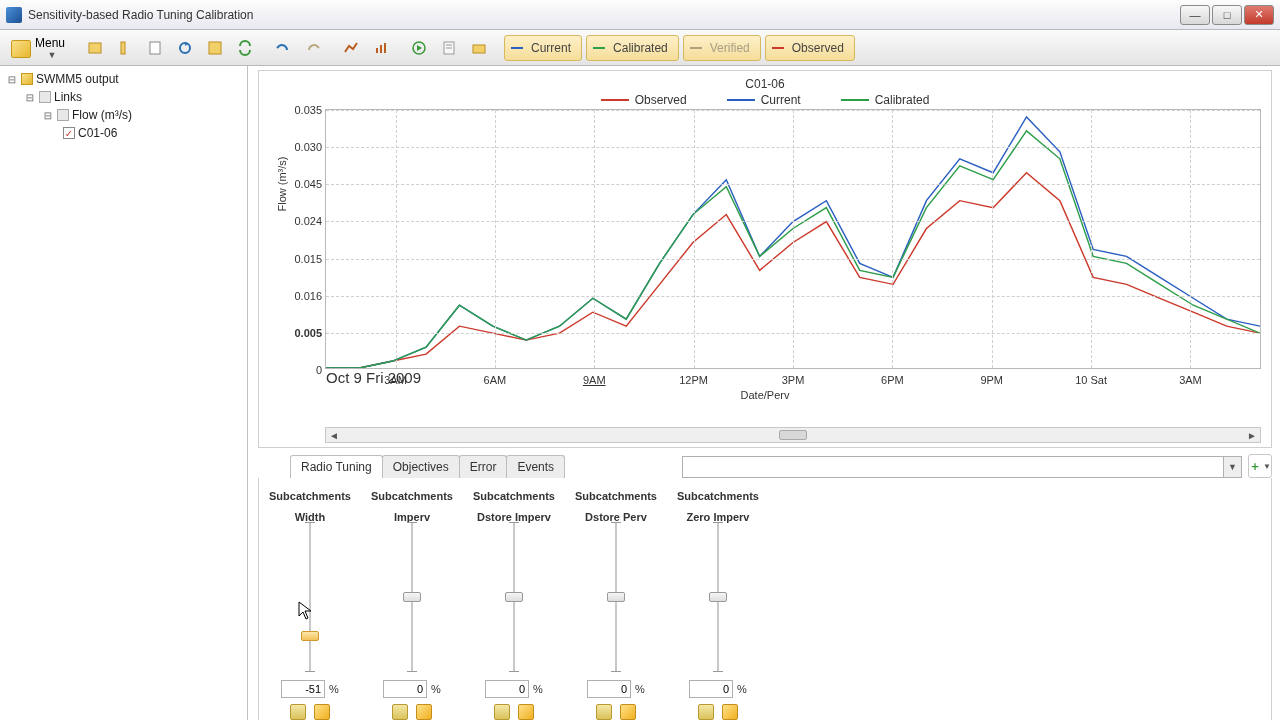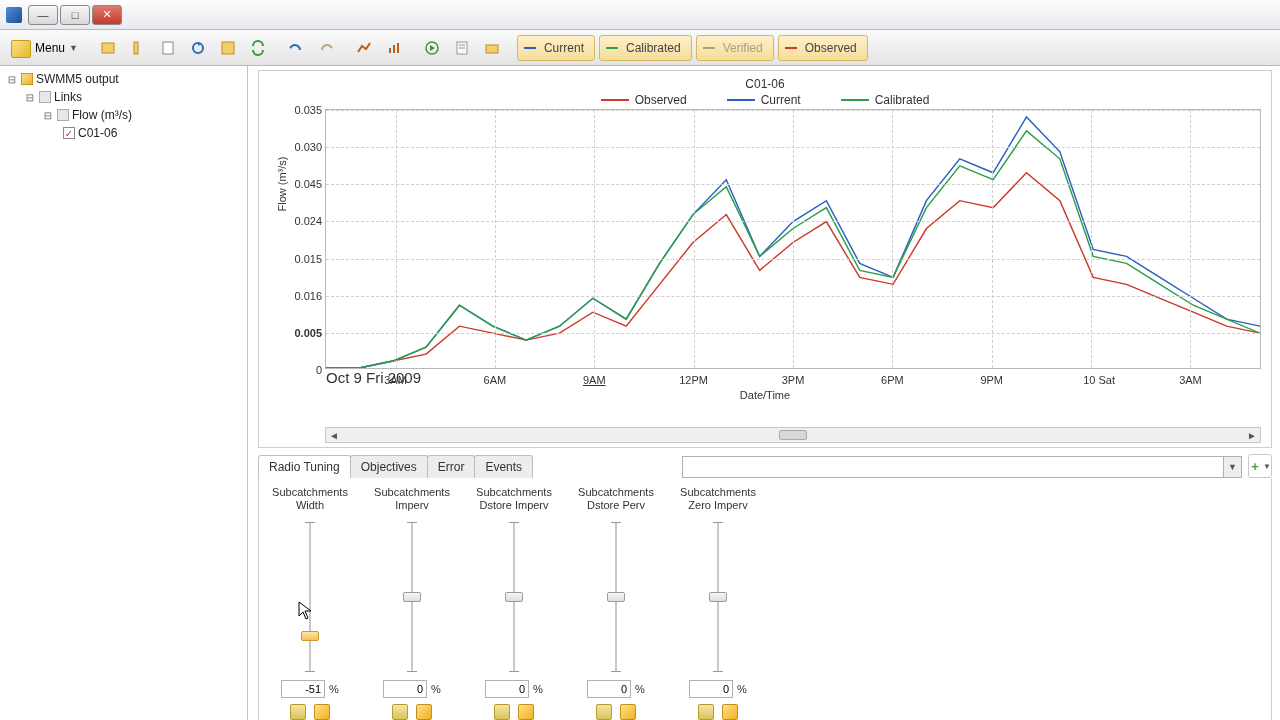--- a/index.html
+++ b/index.html
@@ -10,21 +10,21 @@
 .titlebar .app-icon { width: 16px; height: 16px; background: linear-gradient(135deg,#4a90d9,#1b4f93); border-radius: 2px; margin-right: 6px; }
 .titlebar .title { flex: 1; color: #333; }
 .winbtns { display: flex; gap: 2px; }
 .winbtn { width: 30px; height: 20px; border: 1px solid #8a8a8a; border-radius: 3px; background: linear-gradient(to bottom,#f7f7f7,#d8d8d8); display: flex; align-items: center; justify-content: center; font-size: 11px; color: #333; }
 .winbtn.close { background: linear-gradient(to bottom,#e07a6f,#c33a2c); color: #fff; }
 
 
 .toolbar { height: 36px; background: linear-gradient(to bottom,#fafafa,#e4e4e4); border-bottom: 1px solid #b8b8b8; display: flex; align-items: center; padding: 0 6px; gap: 4px; }
 .tbtn { width: 26px; height: 26px; border: 1px solid transparent; border-radius: 3px; display: flex; align-items: center; justify-content: center; }
 .tbtn svg { width: 16px; height: 16px; }
-.menu-btn { display:flex; align-items:center; height:26px; padding:0 4px 0 28px; border:1px solid transparent; border-radius:3px; position:relative;}
+.menu-btn { display:flex; align-items:center; height:26px; padding:0 4px 0 28px; border:1px solid transparent; border-radius:3px; position:relative;flex-direction:column;}
 .menu-btn::before{content:"";position:absolute;left:4px;top:4px;width:18px;height:16px;background:linear-gradient(135deg,#fbe08a,#e6b82e);border:1px solid #c8981a;border-radius:2px;}
 .menu-btn .arrow{margin-left:4px;font-size:9px;color:#555;}
 .sep { width: 4px; height: 26px; border-left:1px solid transparent;}
 
 .series-btn { height: 26px; padding: 0 10px 0 26px; border: 1px solid #d6b95c; border-radius:3px; background: linear-gradient(to bottom,#fef0c8,#f5dd9a); display:flex; align-items:center; position:relative; color:#444; }
 .series-btn::before{content:"";position:absolute;left:6px;top:50%;width:12px;height:2px;transform:translateY(-50%);}
 .series-btn[data-color="green"]::before{background:#2e9e4a;}
 .series-btn[data-color="red"]::before{background:#cc3a2c;}
 .series-btn[data-color="blue"]::before{background:#2b5fc1;}
 .series-btn[data-color="grey"]::before{background:#b0a080;}
@@ -52,34 +52,34 @@
 .ytick{position:absolute; left:-48px; width:44px; text-align:right; font-size:11px; color:#333; transform:translateY(-50%);}
 .grid-h{position:absolute;left:0;right:0;border-top:1px dashed #cfcfcf;}
 .xtick{position:absolute; bottom:-18px; transform:translateX(-50%); font-size:11px; color:#333;}
 .xlabel{ text-align:center; color:#333; font-size:11px; margin-top:20px;}
 .date-left{ position:absolute; left:0; bottom:-18px; font-size:15px; color:#333;}
 .scroll-area{ height:16px; background:#efefef; border:1px solid #c8c8c8; margin:26px 0 0 56px; position:relative; display:flex; align-items:center;}
 .scroll-area .arrow{ width:16px; text-align:center; color:#555; font-size:10px;}
 .scroll-area .thumb{ position:absolute; left:50%; transform:translateX(-50%); width:28px; height:10px; background:#d8d8d8; border:1px solid #aaa; border-radius:2px;}
 
 
-.tabs-row{ display:flex; align-items:flex-end; margin-top:6px; gap:0;}
+.tabs-row{ display:flex; align-items:flex-end; margin-top:6px; gap:0;margin-left:32px;}
 .tab{ padding:4px 10px; border:1px solid #bdbdbd; border-bottom:none; background:#ededed; color:#333; border-radius:3px 3px 0 0; margin-right:-1px;}
 .tab.active{ background:#fff; position:relative; z-index:2;}
 .tab-spacer{flex:1;}
 .combo{ width:560px; height:22px; border:1px solid #b0b0b0; background:#fff; display:flex; align-items:center; margin-left:8px;}
 .combo .dd{width:18px;height:100%;border-left:1px solid #b0b0b0;background:#eee;display:flex;align-items:center;justify-content:center;font-size:9px;color:#555;margin-left:auto;}
 .addbtn{ width:24px;height:24px;margin-left:6px;background:#fff;border:1px solid #c8c8c8;border-radius:3px;display:flex;align-items:center;justify-content:center;color:#3a9a3a;font-weight:bold;}
 .addbtn .dd{font-size:8px;color:#555;margin-left:2px;}
 
 
 .sliders-panel{ border:1px solid #cfcfcf; background:#fff; padding:8px 10px 10px 10px; border-top:none; flex-shrink:0; height: 256px;}
 .sliders-row{ display:flex; gap:20px;}
 .slider-col{ width:82px; display:flex; flex-direction:column; align-items:center;}
-.slider-col .lbl{ height:30px; text-align:center; color:#333; font-size:11px; line-height:13px;}
+.slider-col .lbl{ height:30px; text-align:center; color:#333; font-size:11px; line-height:21px;font-weight:bold;}
 .vslider{ position:relative; width:26px; height:150px; margin-top:6px;}
 .vslider .track{position:absolute;left:50%;top:0;bottom:0;width:2px;background:#c8c8c8;transform:translateX(-50%);}
 .vslider .tick-top,.vslider .tick-bot{position:absolute;left:50%;width:10px;height:1px;background:#999;transform:translateX(-50%);}
 .vslider .tick-top{top:0;} .vslider .tick-bot{bottom:0;}
 .vslider .thumb{position:absolute;left:50%;width:18px;height:10px;background:linear-gradient(to bottom,#f6f6f6,#dedede);border:1px solid #9a9a9a;border-radius:2px;transform:translate(-50%,-50%);}
 .vslider .thumb.hot{background:linear-gradient(to bottom,#fde6a8,#f3c35a);border-color:#cf9a2b;}
 .val-row{ display:flex; align-items:center; gap:4px; margin-top:8px;}
 .val-row input{ width:44px; height:18px; border:1px solid #b0b0b0; text-align:right; padding:0 3px; font-size:11px;}
 .val-row .pct{font-size:11px;color:#333;}
 .tool-row{display:flex;gap:8px;margin-top:6px;}
@@ -87,20 +87,21 @@
 .tool-row .lock{background:linear-gradient(#f4e7a6,#d9c35a);border:1px solid #b89a30;border-radius:2px;}
 .tool-row .wand{background:linear-gradient(135deg,#ffe28a,#f0b020);border:1px solid #c68f1a;border-radius:2px;position:relative;}
 .cursor{position:absolute;width:14px;height:20px;pointer-events:none;z-index:50;}
 .cursor svg{width:100%;height:100%;}
 </style>
 </head>
 <body>
 
 <div class="titlebar">
   <div class="app-icon"></div>
+  <div class="title">Sensitivity-based Radio Tuning Calibration</div>
   <div class="winbtns">
     <div class="winbtn">—</div>
     <div class="winbtn">□</div>
     <div class="winbtn close">✕</div>
   </div>
 </div>
 
 <div class="toolbar">
   <div class="menu-btn">
     <span>Menu</span>
@@ -262,26 +263,26 @@
           <div class="xtick" style="left: 28.7234%; text-decoration: underline;">9AM</div>
           <div style="position: absolute; top: 0px; bottom: 0px; border-left: 1px dashed rgb(207, 207, 207); left: 28.7234%;"></div>
           <div class="xtick" style="left: 39.3617%;">12PM</div>
           <div style="position: absolute; top: 0px; bottom: 0px; border-left: 1px dashed rgb(207, 207, 207); left: 39.3617%;"></div>
           <div class="xtick" style="left: 50%;">3PM</div>
           <div style="position: absolute; top: 0px; bottom: 0px; border-left: 1px dashed rgb(207, 207, 207); left: 50%;"></div>
           <div class="xtick" style="left: 60.6383%;">6PM</div>
           <div style="position: absolute; top: 0px; bottom: 0px; border-left: 1px dashed rgb(207, 207, 207); left: 60.6383%;"></div>
           <div class="xtick" style="left: 71.2766%;">9PM</div>
           <div style="position: absolute; top: 0px; bottom: 0px; border-left: 1px dashed rgb(207, 207, 207); left: 71.2766%;"></div>
-          <div class="xtick" style="left: 81.9149%; margin-left: 8px;">10 Sat</div>
+          <div class="xtick" style="left: 81.9149%;">10 Sat</div>
           <div style="position: absolute; top: 0px; bottom: 0px; border-left: 1px dashed rgb(207, 207, 207); left: 81.9149%;"></div>
           <div class="xtick" style="left: 92.5532%;">3AM</div>
           <div style="position: absolute; top: 0px; bottom: 0px; border-left: 1px dashed rgb(207, 207, 207); left: 92.5532%;"></div>
         </div>
-      <div class="xlabel">Date/Time</div>
+      <div class="xlabel">Date/Perv</div>
       <div class="scroll-area">
         <div class="arrow">◄</div>
         <div class="thumb"></div>
         <div class="arrow" style="margin-left:auto">►</div>
       </div>
     </div>
 
     <div class="tabs-row">
       <div id="tabs-container" style="display:flex">
           <div class="tab active">Radio Tuning</div>

